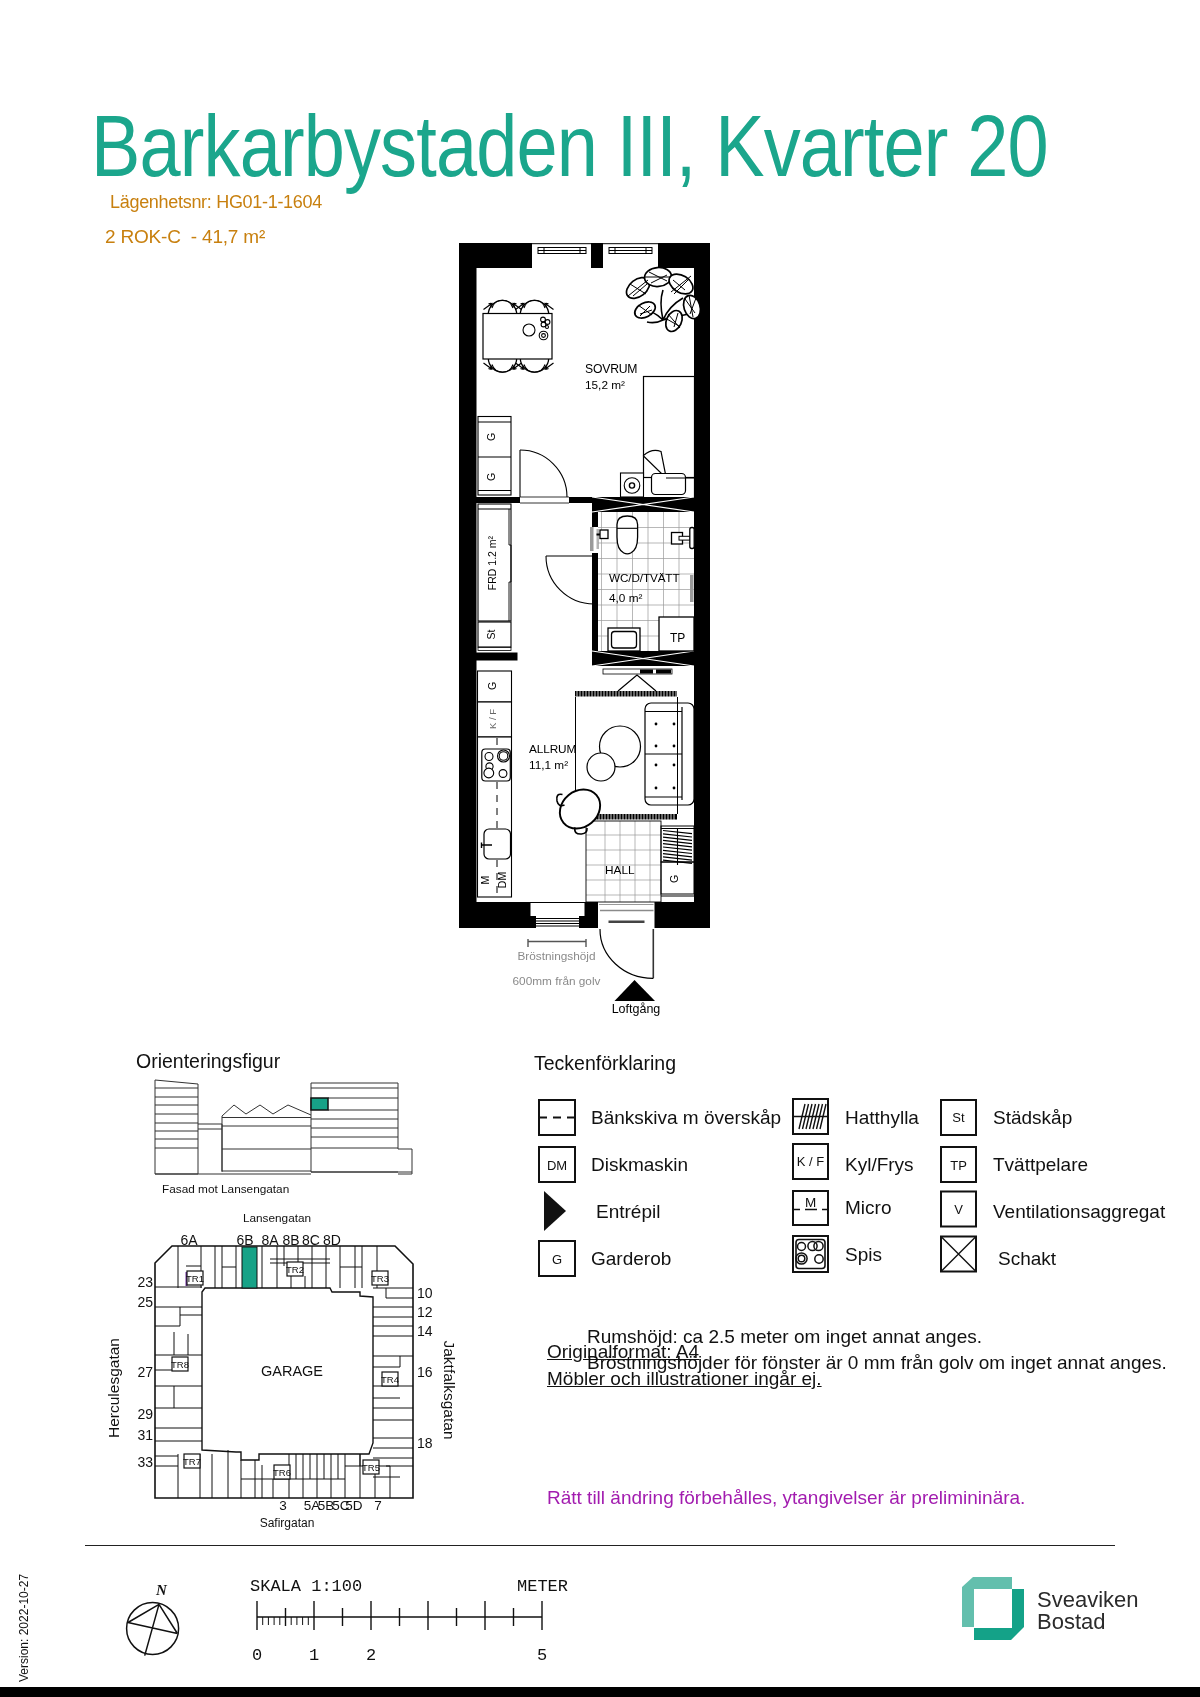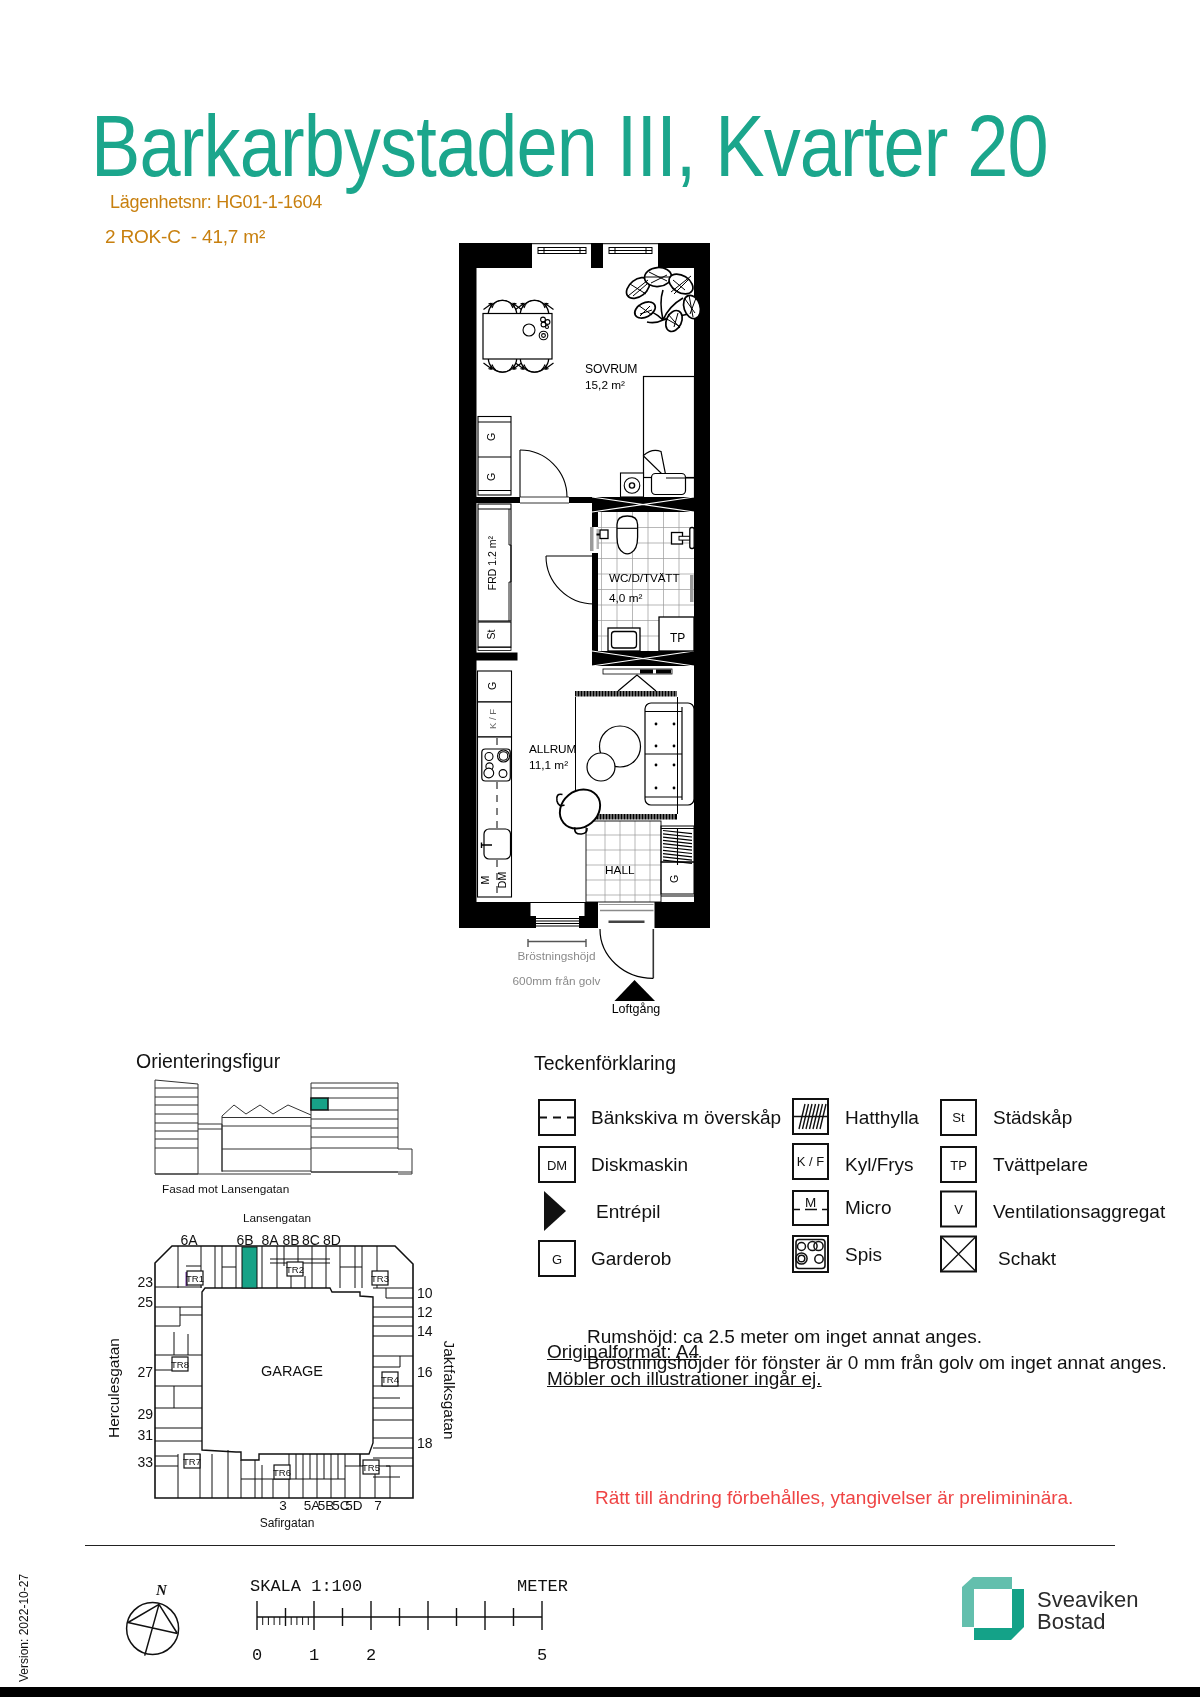--- a/index.html
+++ b/index.html
@@ -444,21 +444,21 @@
   <text x="993" y="1124">Städskåp</text>
   <text x="993" y="1171">Tvättpelare</text>
   <text x="993" y="1218">Ventilationsaggregat</text>
   <text x="998" y="1265">Schakt</text>
 </g>
 </g>
 </svg>
 
 <div class="abs" style="left:547px;top:1323.5px;font-size:19px;color:#111;line-height:26px;margin-left:40px;">Rumshöjd: ca 2.5 meter om inget annat anges.<br>Bröstningshöjder för fönster är 0 mm från golv om inget annat anges.</div>
 <div class="abs" style="left:547px;top:1338px;font-size:19px;color:#111;line-height:27px;text-decoration:underline;">Originalformat: A4<br>Möbler och illustrationer ingår ej.</div>
-<div class="abs" style="left:547px;top:1487px;font-size:19px;color:#ef4444;margin-left:48px;">Rätt till ändring förbehålles, ytangivelser är prelimininära.</div>
+<div class="abs" style="left:547px;top:1487px;font-size:19px;color:#a21caf;">Rätt till ändring förbehålles, ytangivelser är prelimininära.</div>
 
 <div class="abs" style="left:85px;top:1545px;width:1030px;height:0;border-top:1.5px solid #222;"></div>
 
 <svg class="abs" style="left:100px;top:1560px;" width="500" height="120" viewBox="100 1560 500 120" fill="none">
 <g id="footer">
 
 <g stroke="#111" stroke-width="1.5" fill="none">
   <circle cx="152.6" cy="1628.5" r="26"></circle>
   <path d="M159,1604.4 L144.7,1655.6 M128,1622.5 L177.4,1633.5 M128,1622.5 L159,1604.4 M159,1604.4 L177.4,1633.5"></path>
 </g>

